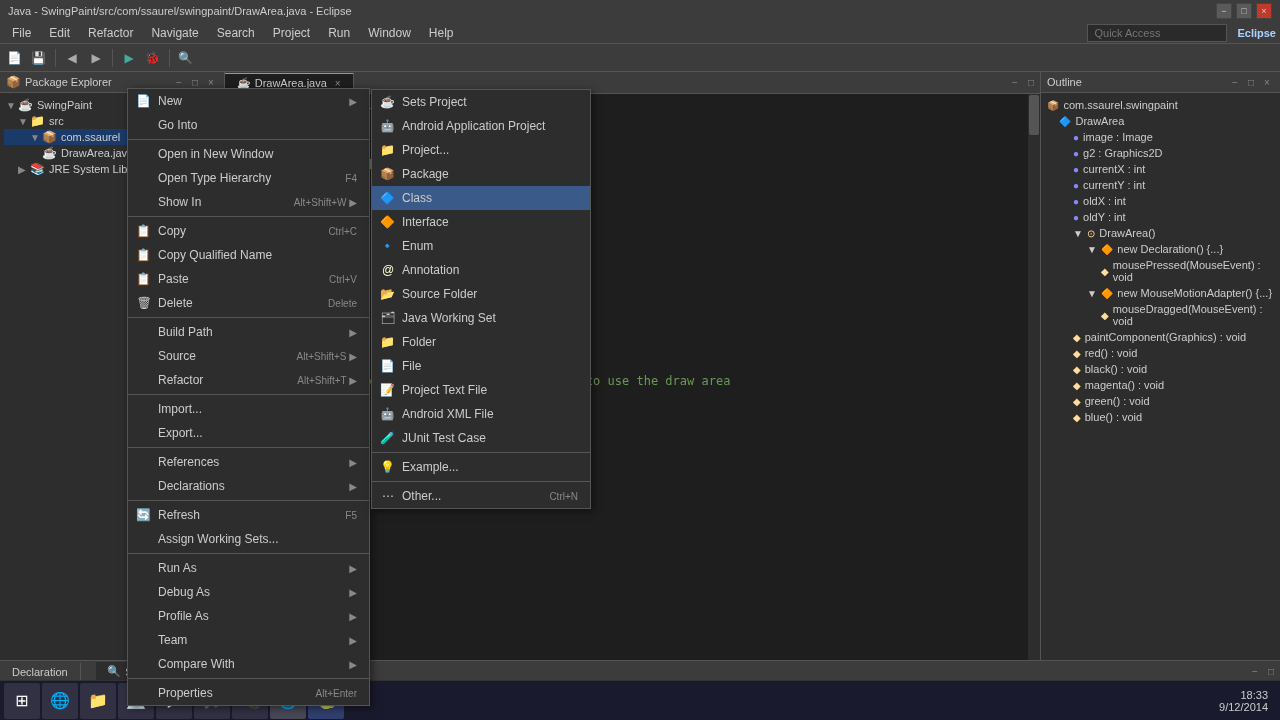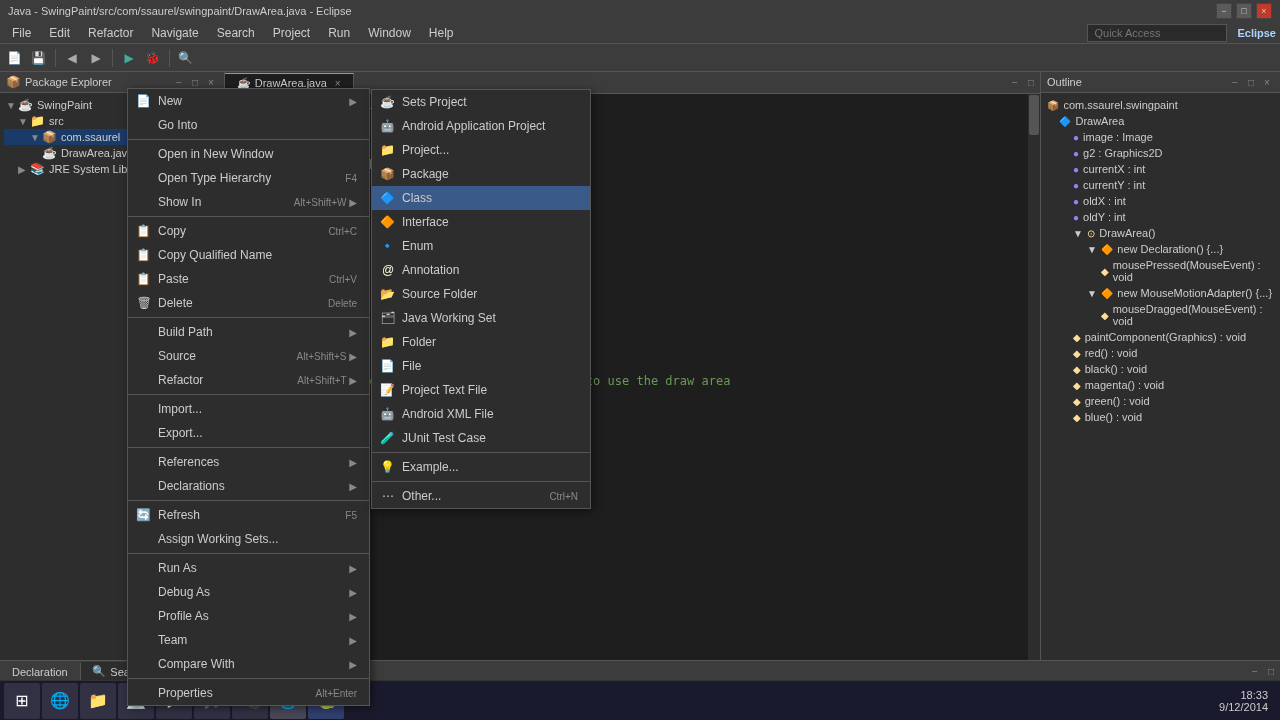--- a/index.html
+++ b/index.html
@@ -595,21 +595,21 @@
         <div class="outline-item" style="padding-left:28px;">
           <span class="outline-icon" style="color:#fd9;">◆</span>
           <span>blue() : void</span>
         </div>
       </div>
     </div>
 
   </div>
 
   <div id="bottom-panel" style="height:120px;background:#2d2d2d;border-top:1px solid #555;display:flex;flex-direction:column;">
-    <div id="bottom-tabs" style="background:#3c3c3c;display:flex;align-items:center;border-bottom:1px solid #555;height:22px;">
+    <div id="bottom-tabs" style="background:#3c3c3c;display:flex;align-items:center;border-bottom:1px solid #555;height:22px;gap:15px;">
       <div class="bottom-tab">Declaration</div>
       <div class="bottom-tab active">
         <span style="color:#f90;">🔍</span>
         <span>Search</span>
         <span style="color:#888;font-size:10px;margin-left:4px;">×</span>
       </div>
       <div class="bottom-tab">Console</div>
       <div style="flex:1;"></div>
       <div style="display:flex;gap:2px;padding:2px;">
         <span class="panel-ctrl-btn">−</span>

